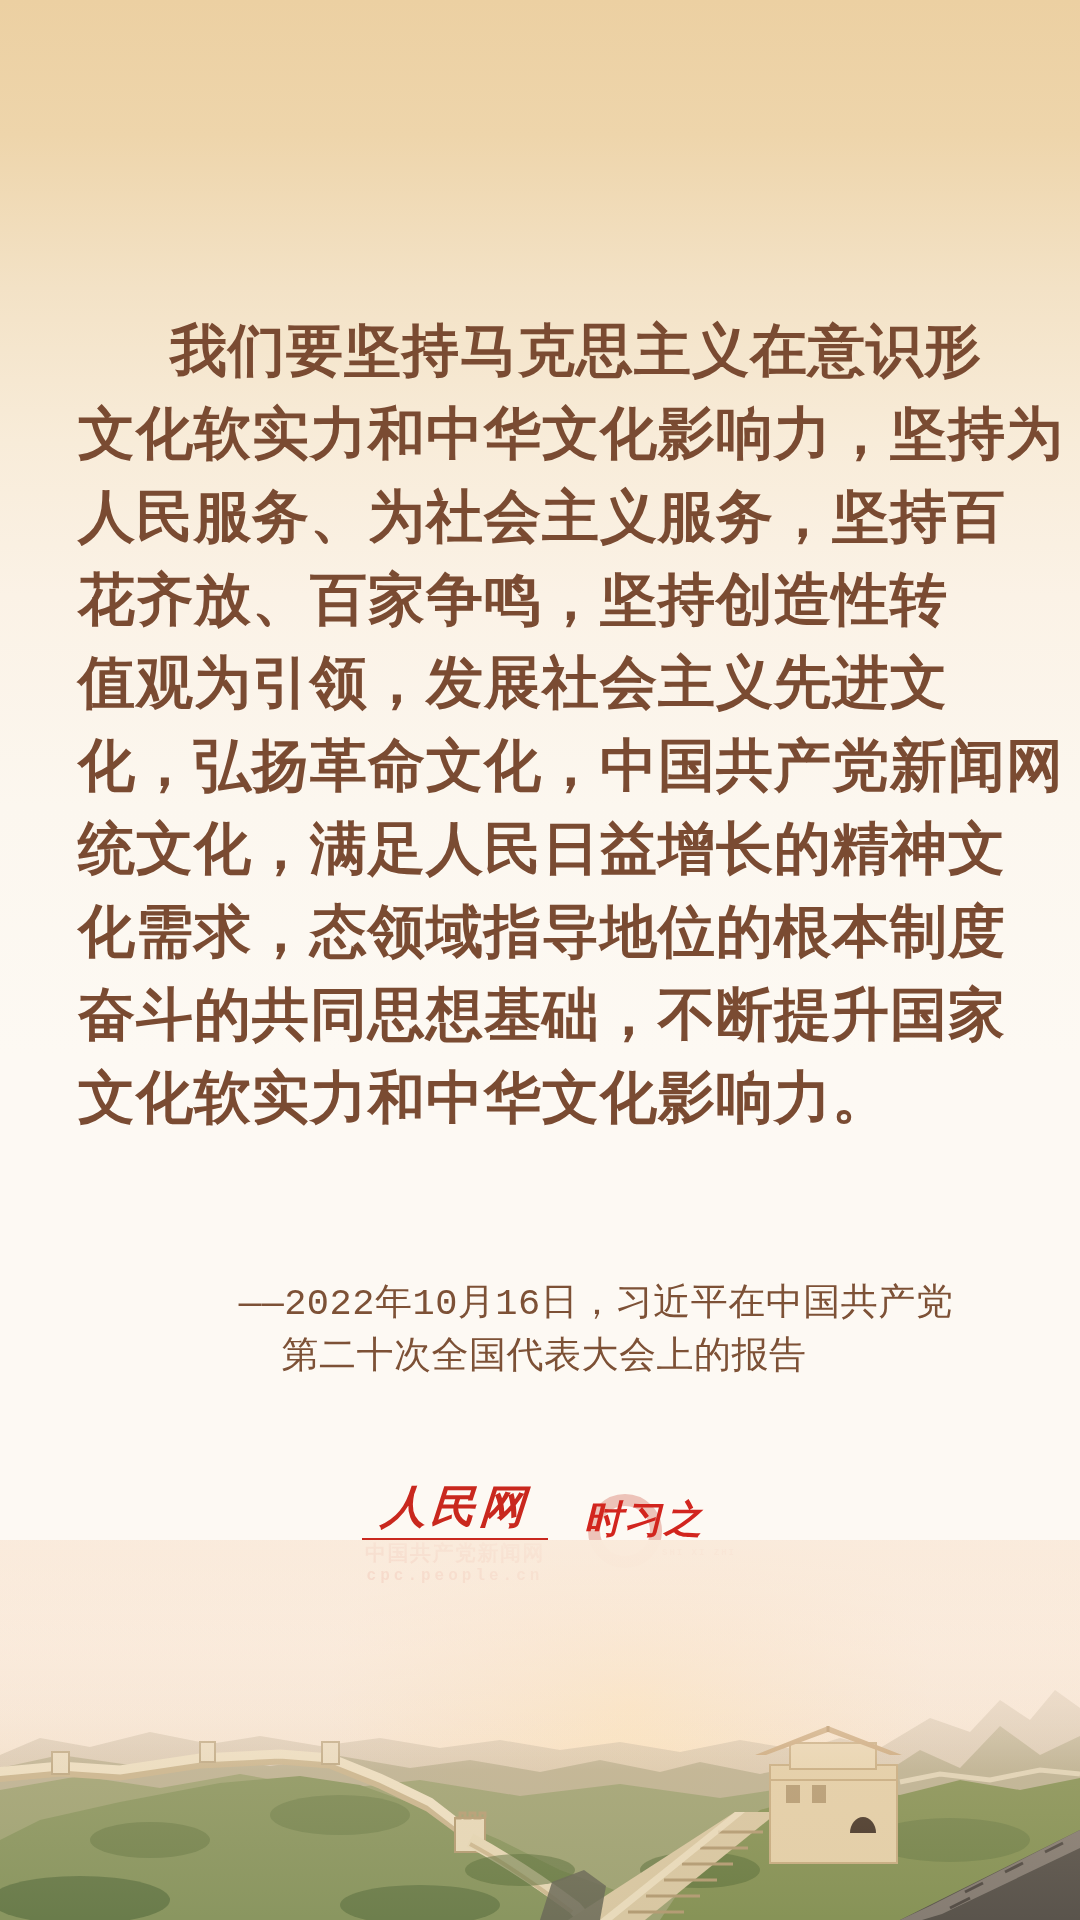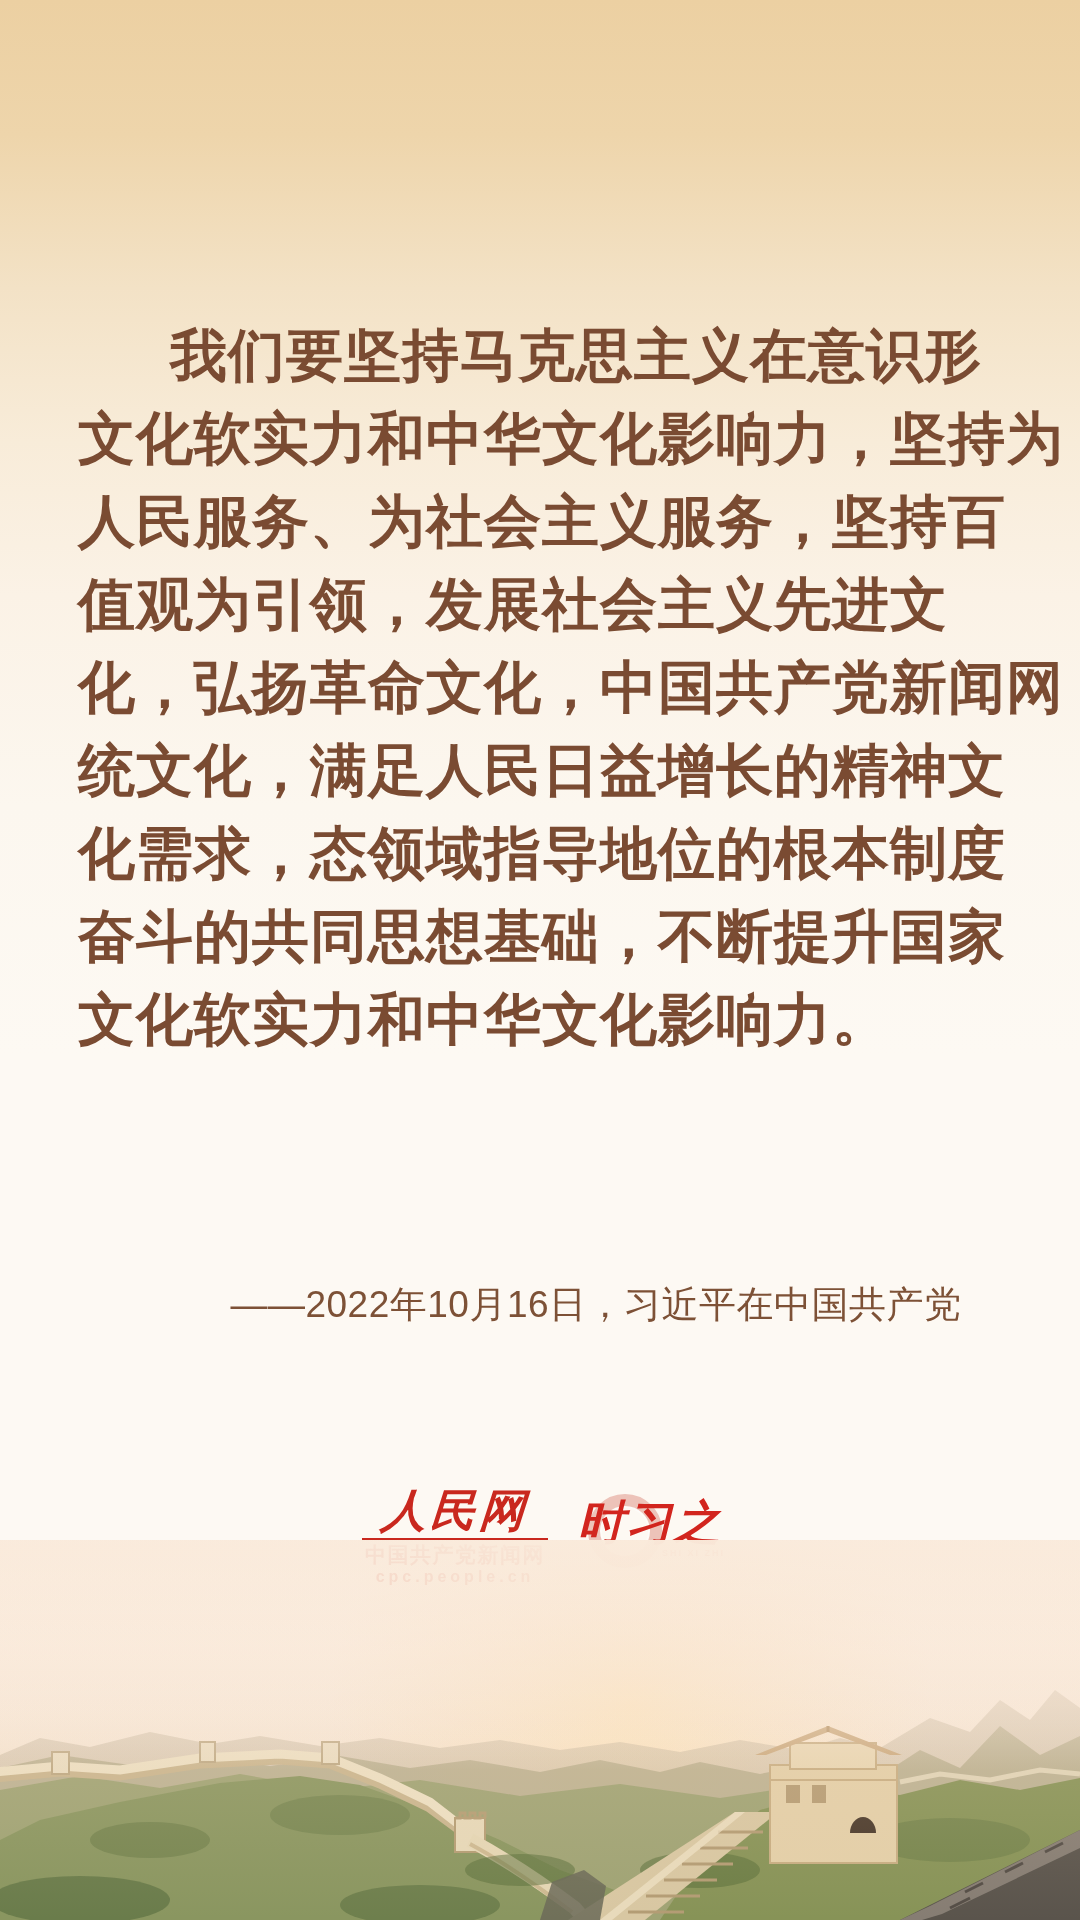--- a/index.html
+++ b/index.html
@@ -1,21 +1,21 @@
 <!DOCTYPE html>
 <html><head>
 <meta charset="utf-8">
 <style>
   * { margin:0; padding:0; box-sizing:border-box; }
   html,body { background:#ffffff; }
   .poster {
     position:relative;
     width:1080px; height:1920px;
     overflow:hidden;
-    font-family:Liberation Sans, sans-serif;
+    font-family:Liberation Mono, monospace;
     background:linear-gradient(180deg,
       #ecd0a2 0%, #eed5ab 7%, #f3e2c6 15%,
       #f8ecd9 23%, #fbf2e6 31%, #fcf7ef 42%,
       #fdf9f3 55%, #fdf9f3 100%);
   }
   
   .quote {
     position:absolute; left:78px; right:70px; top:314px;
     color:#7a4b32;
   }
@@ -50,22 +50,22 @@
   .pd-divider { border-top:2px solid #c9281e; margin:2px 2px 3px 2px; }
   .pd-subtitle { font-size:21px; line-height:24px; font-weight:700; letter-spacing:1.5px; white-space:nowrap; }
   .pd-url { font-size:16px; line-height:19px; font-weight:700; letter-spacing:4px; white-space:nowrap; }
   .sxz-logo { position:relative; width:150px; height:110px; }
   .sxz-ring {
     position:absolute; left:18px; top:8px; width:74px; height:74px;
     border:12px solid #edc3b9; border-radius:50%;
     box-shadow:inset 0 0 0 2px rgba(255,255,255,0.5);
   }
   .sxz-name {
-    position:absolute; left:8px; top:12px;
-    font-size:46px; line-height:48px; font-weight:900; font-style:italic;
+    position:absolute; left:14px; top:12px;
+    font-size:38px; line-height:48px; font-weight:900; font-style:italic;
     color:#d2251e; letter-spacing:2px; white-space:nowrap;
   }
   .sxz-latin {
     position:absolute; left:92px; top:62px;
     font-size:9px; font-weight:700; letter-spacing:2px;
     color:#dd7468; white-space:nowrap;
   }
   
   .photo {
     position:absolute; left:0; top:1540px; width:1080px; height:380px;
@@ -78,30 +78,32 @@
 </style>
 </head>
 <body>
 
 <div class="poster">
 
   <div class="quote">
     <div class="quote-line indent">我们要坚持马克思主义在意识形</div>
     <div class="quote-line">文化软实力和中华文化影响力，坚持为</div>
     <div class="quote-line">人民服务、为社会主义服务，坚持百</div>
+    <div class="quote-line">花齐放、百家争鸣，坚持创造性转</div>
     <div class="quote-line">值观为引领，发展社会主义先进文</div>
     <div class="quote-line">化，弘扬革命文化，中国共产党新闻网</div>
     <div class="quote-line">统文化，满足人民日益增长的精神文</div>
     <div class="quote-line">化需求，态领域指导地位的根本制度</div>
     <div class="quote-line">奋斗的共同思想基础，不断提升国家</div>
     <div class="quote-line">文化软实力和中华文化影响力。</div>
   </div>
 
   <div class="attribution">
     <div class="attr-line indent">——2022年10月16日，习近平在中国共产党</div>
+    <div class="attr-line">第二十次全国代表大会上的报告</div>
   </div>
 
   <div class="logos">
     <div class="pd-logo">
       <div class="pd-name">人民网</div>
       <div class="pd-divider"></div>
       <div class="pd-subtitle">中国共产党新闻网</div>
       <div class="pd-url">cpc.people.cn</div>
     </div>
     <div class="sxz-logo">

